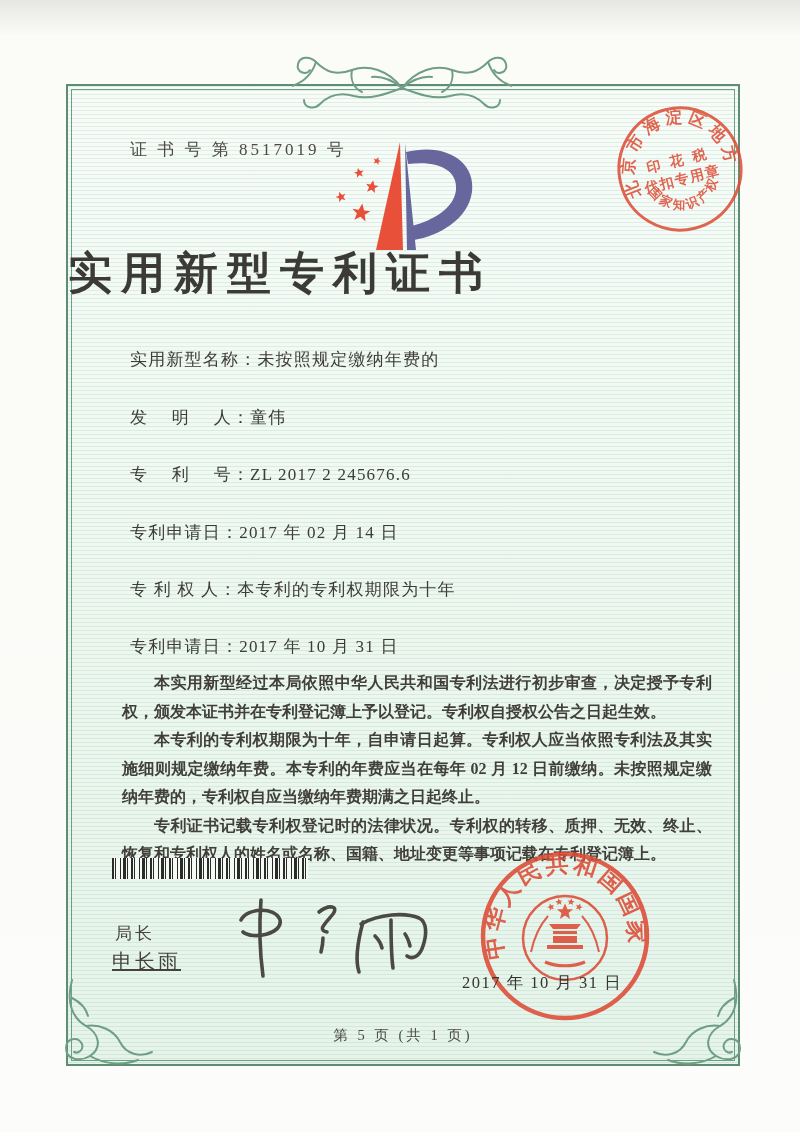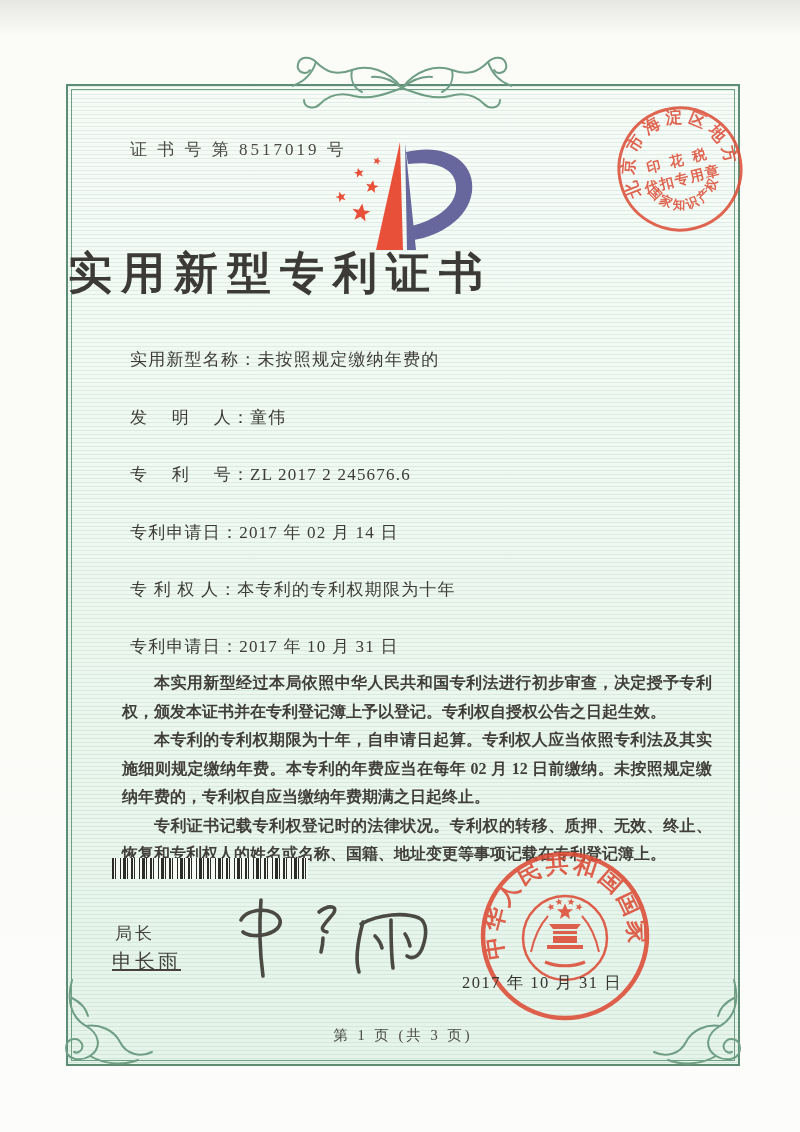--- a/index.html
+++ b/index.html
@@ -176,14 +176,14 @@
       <path d="M-12,0 h24 v7 h-24 z"></path>
       <path d="M-18,9 h36 v4 h-36 z"></path>
       <path d="M-34,16 C-31,2 -26,-10 -17,-20" fill="none" stroke="#dd4b35" stroke-width="2"></path>
       <path d="M34,16 C31,2 26,-10 17,-20" fill="none" stroke="#dd4b35" stroke-width="2"></path>
       <path d="M-20,26 C-8,31 8,31 20,26" fill="none" stroke="#dd4b35" stroke-width="3"></path>
     </g>
   </svg>
 
   <div class="issue-date">2017 年 10 月 31 日</div>
 
-  <div class="footer-page">第 1 页 (共 3 页)</div>
+  <div class="footer-page">第 5 页 (共 1 页)</div>
 </div>
 
 </body></html>

